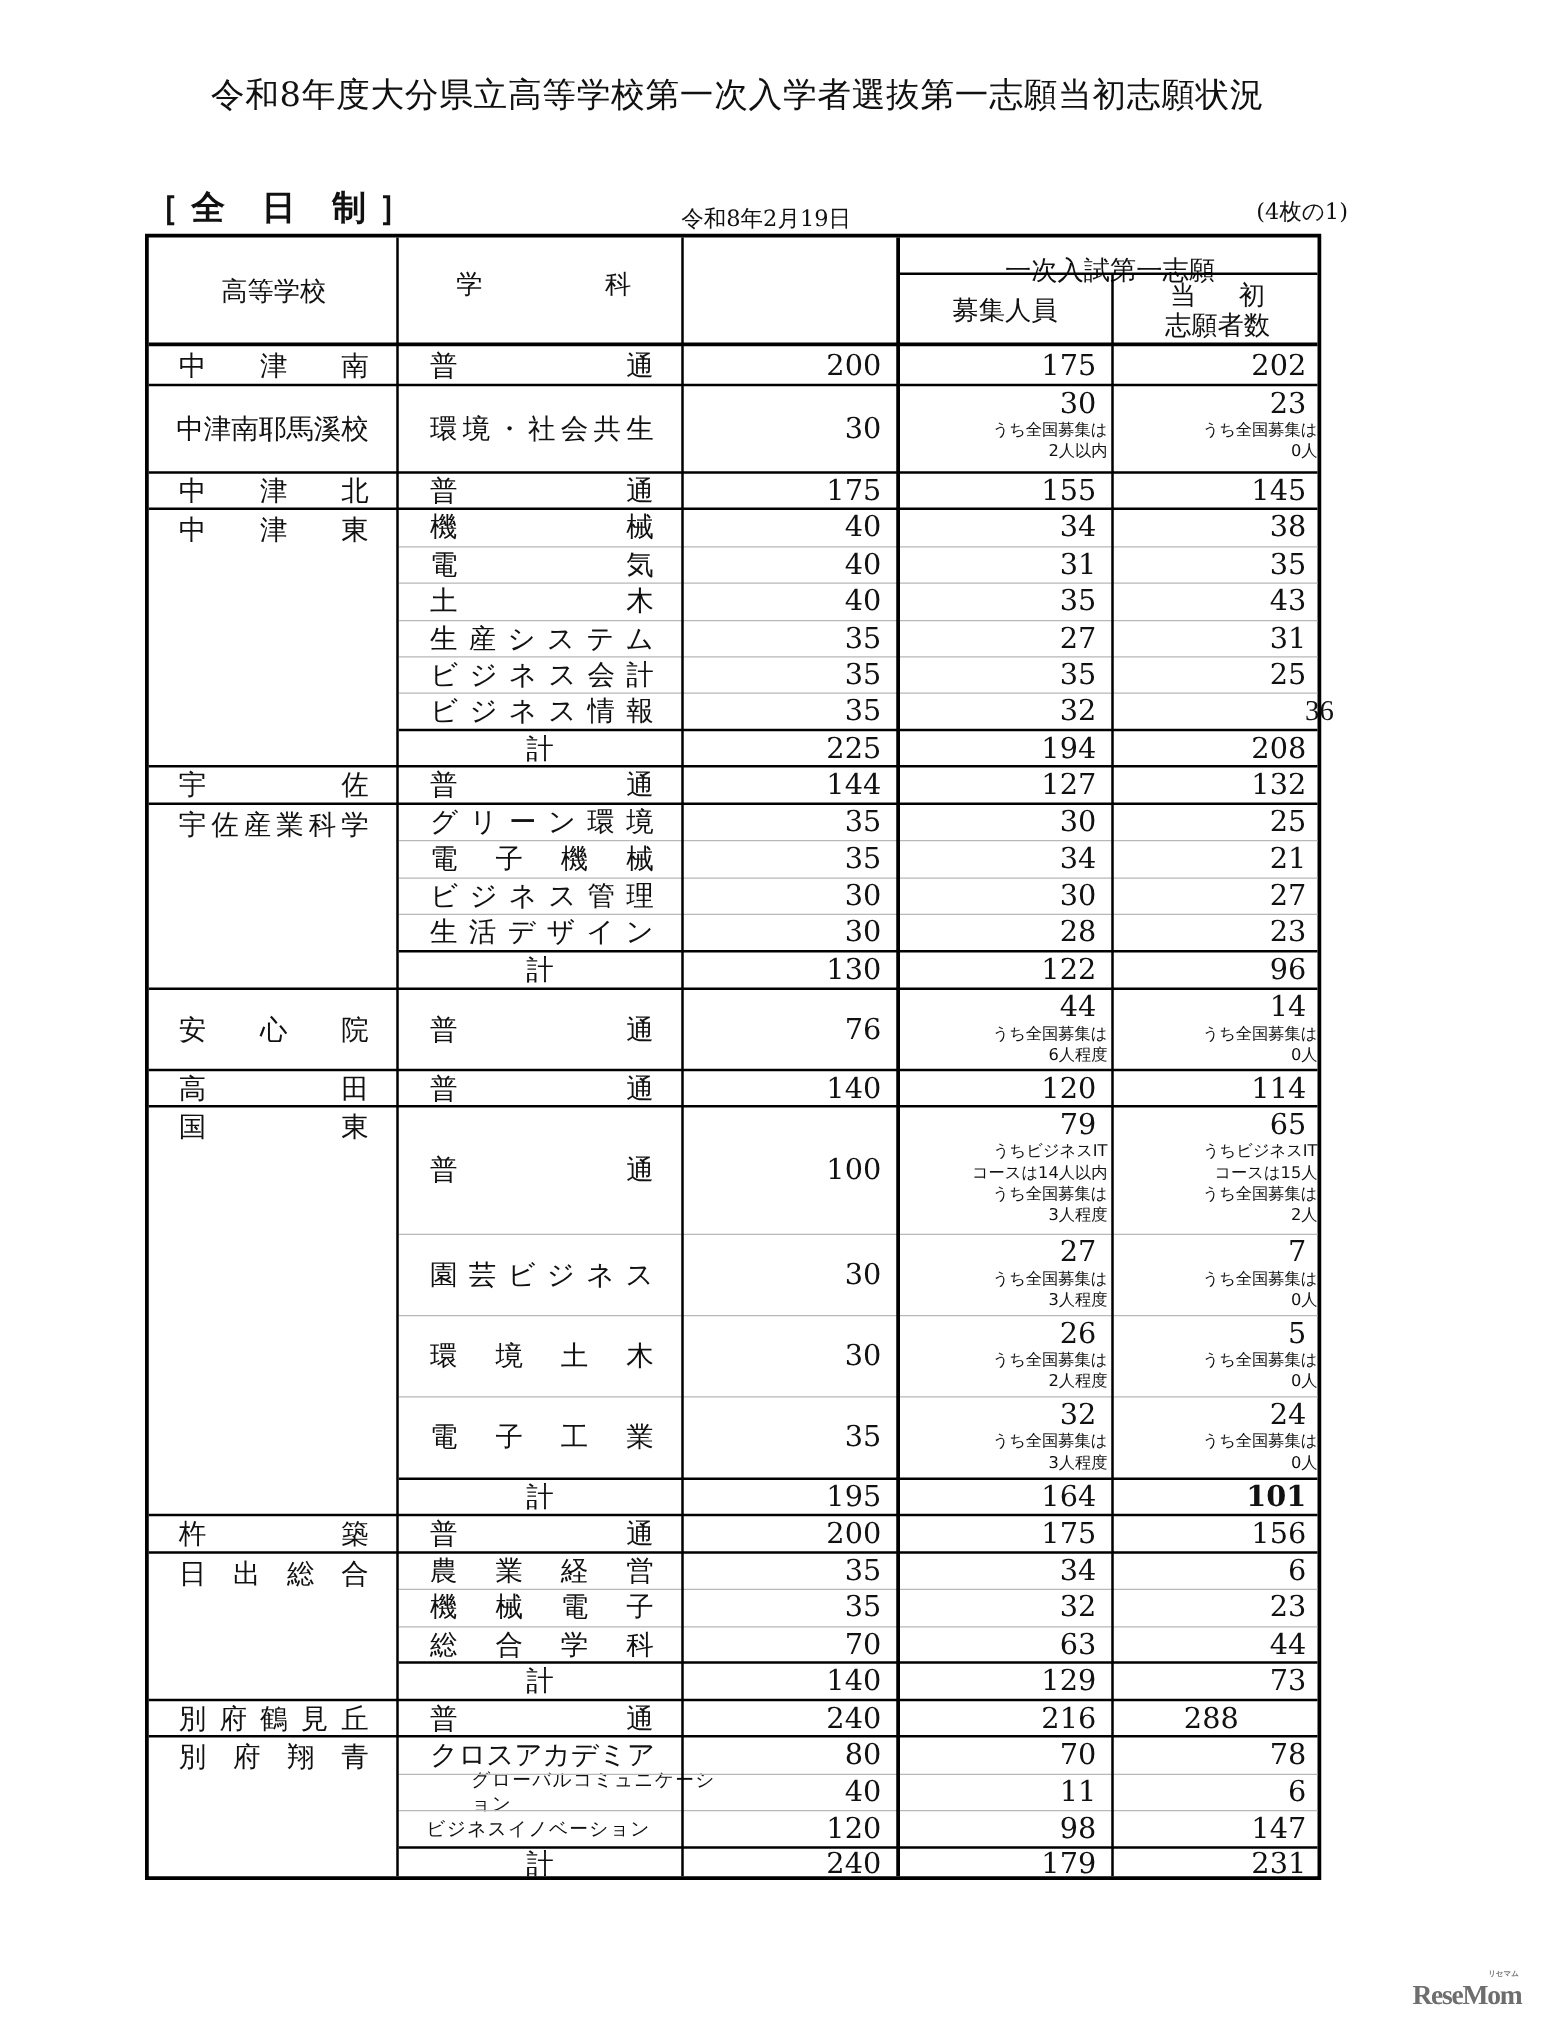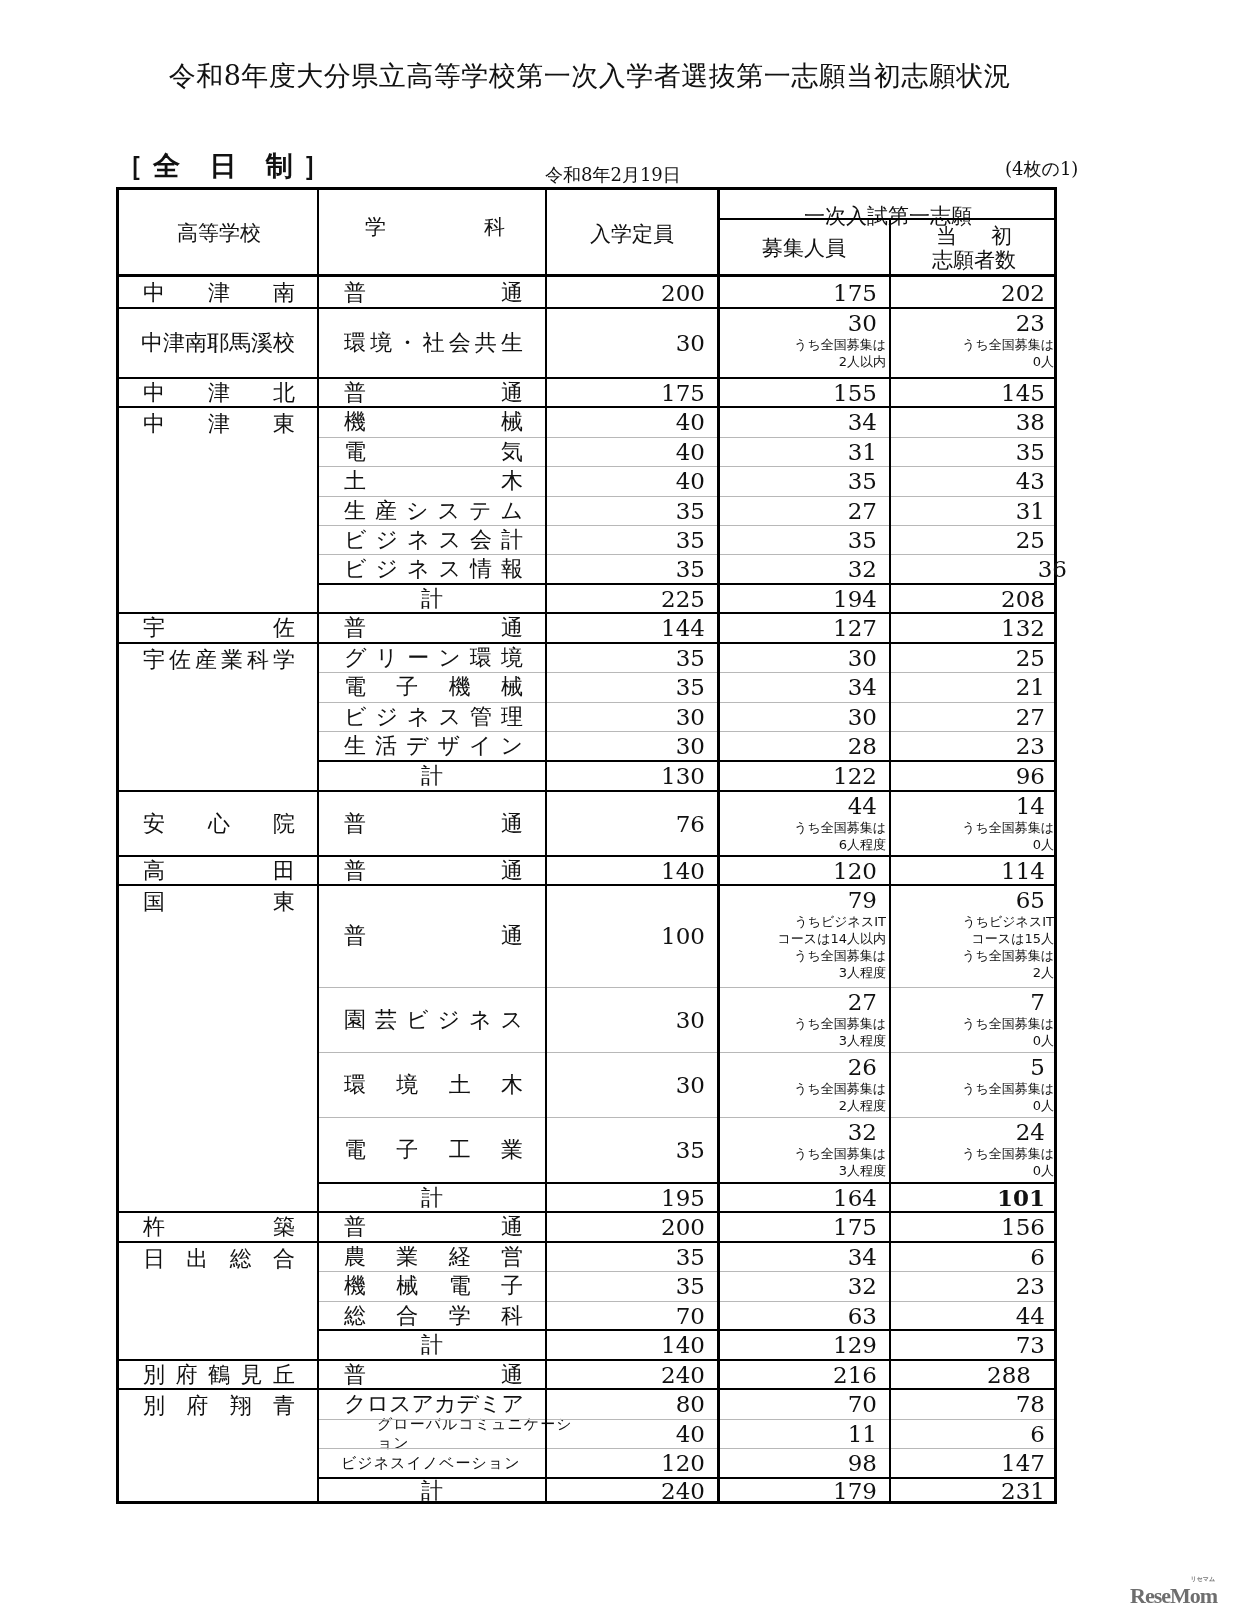--- a/index.html
+++ b/index.html
@@ -45,21 +45,20 @@
   <div class="cell hdr school" style="left:0;top:0;width:198px;height:86px;padding:0 22px 0 24px;" id="h-school">
       <span>高</span>
       <span>等</span>
       <span>学</span>
       <span>校</span>
     </div>
   <div class="cell hdr" style="left:200px;top:0;width:226px;height:86px;justify-content:space-between;padding:0 40px 12px 46px;align-items:center;" id="h-dept">
       <span>学</span>
       <span>科</span>
     </div>
-  <div class="cell hdr" style="left:428px;top:0;width:170px;height:86px;align-items:flex-start;padding-top:30px;">入学定員</div>
   <div class="cell hdr" style="left:600px;top:12px;width:338px;height:28px;">一次入試第一志願</div>
   <div class="cell hdr" style="left:600px;top:30px;width:170px;height:56px;">募集人員</div>
   <div class="cell hdr" style="left:772px;top:30px;width:166px;height:56px;flex-direction:column;line-height:24px;">
     <div style="display:flex;gap:34px;" id="h-app1">
         <span>当</span>
         <span>初</span>
       </div>
     <div>志願者数</div>
   </div>
   <div id="body-layer">
@@ -209,21 +208,21 @@
       <div class="cell dept" style="left: 200px; top: 364px; width: 226px; height: 30px;">
         <span>ビ</span>
         <span>ジ</span>
         <span>ネ</span>
         <span>ス</span>
         <span>情</span>
         <span>報</span>
       </div>
       <div class="cell num" style="left: 428px; top: 364px; width: 170px; height: 30px;">35</div>
       <div class="cell num" style="left: 600px; top: 364px; width: 170px; height: 30px;">32</div>
-      <div class="cell num" style="left: 772px; top: 364px; width: 188px; height: 30px;">36</div>
+      <div class="cell num" style="left: 772px; top: 364px; width: 188px; height: 30px; font-family: Liberation Serif, serif;">36</div>
       <div class="cell kei" style="left: 200px; top: 394px; width: 226px; height: 29px;">
         <span>計</span>
       </div>
       <div class="cell num" style="left: 428px; top: 394px; width: 170px; height: 29px; padding-left: 27px;">225</div>
       <div class="cell num" style="left: 600px; top: 394px; width: 170px; height: 29px;">194</div>
       <div class="cell num" style="left: 772px; top: 394px; width: 166px; height: 29px;">208</div>
       <div class="cell dept" style="left: 200px; top: 423px; width: 226px; height: 30px;">
         <span>普</span>
         <span>通</span>
       </div>
@@ -417,21 +416,21 @@
       </div>
       <div class="cell num" style="left: 428px; top: 1140px; width: 170px; height: 30px;">140</div>
       <div class="cell num" style="left: 600px; top: 1140px; width: 170px; height: 30px;">129</div>
       <div class="cell num" style="left: 772px; top: 1140px; width: 166px; height: 30px;">73</div>
       <div class="cell dept" style="left: 200px; top: 1170px; width: 226px; height: 29px;">
         <span>普</span>
         <span>通</span>
       </div>
       <div class="cell num" style="left: 428px; top: 1170px; width: 170px; height: 29px;">240</div>
       <div class="cell num" style="left: 600px; top: 1170px; width: 170px; height: 29px;">216</div>
-      <div class="cell num" style="left: 772px; top: 1170px; width: 152px; height: 29px;">288</div>
+      <div class="cell num" style="left: 732px; top: 1170px; width: 152px; height: 29px;">288</div>
       <div class="cell dept" style="left: 200px; top: 1199px; width: 226px; height: 30px;">
         <span>ク</span>
         <span>ロ</span>
         <span>ス</span>
         <span>ア</span>
         <span>カ</span>
         <span>デ</span>
         <span>ミ</span>
         <span>ア</span>
       </div>

